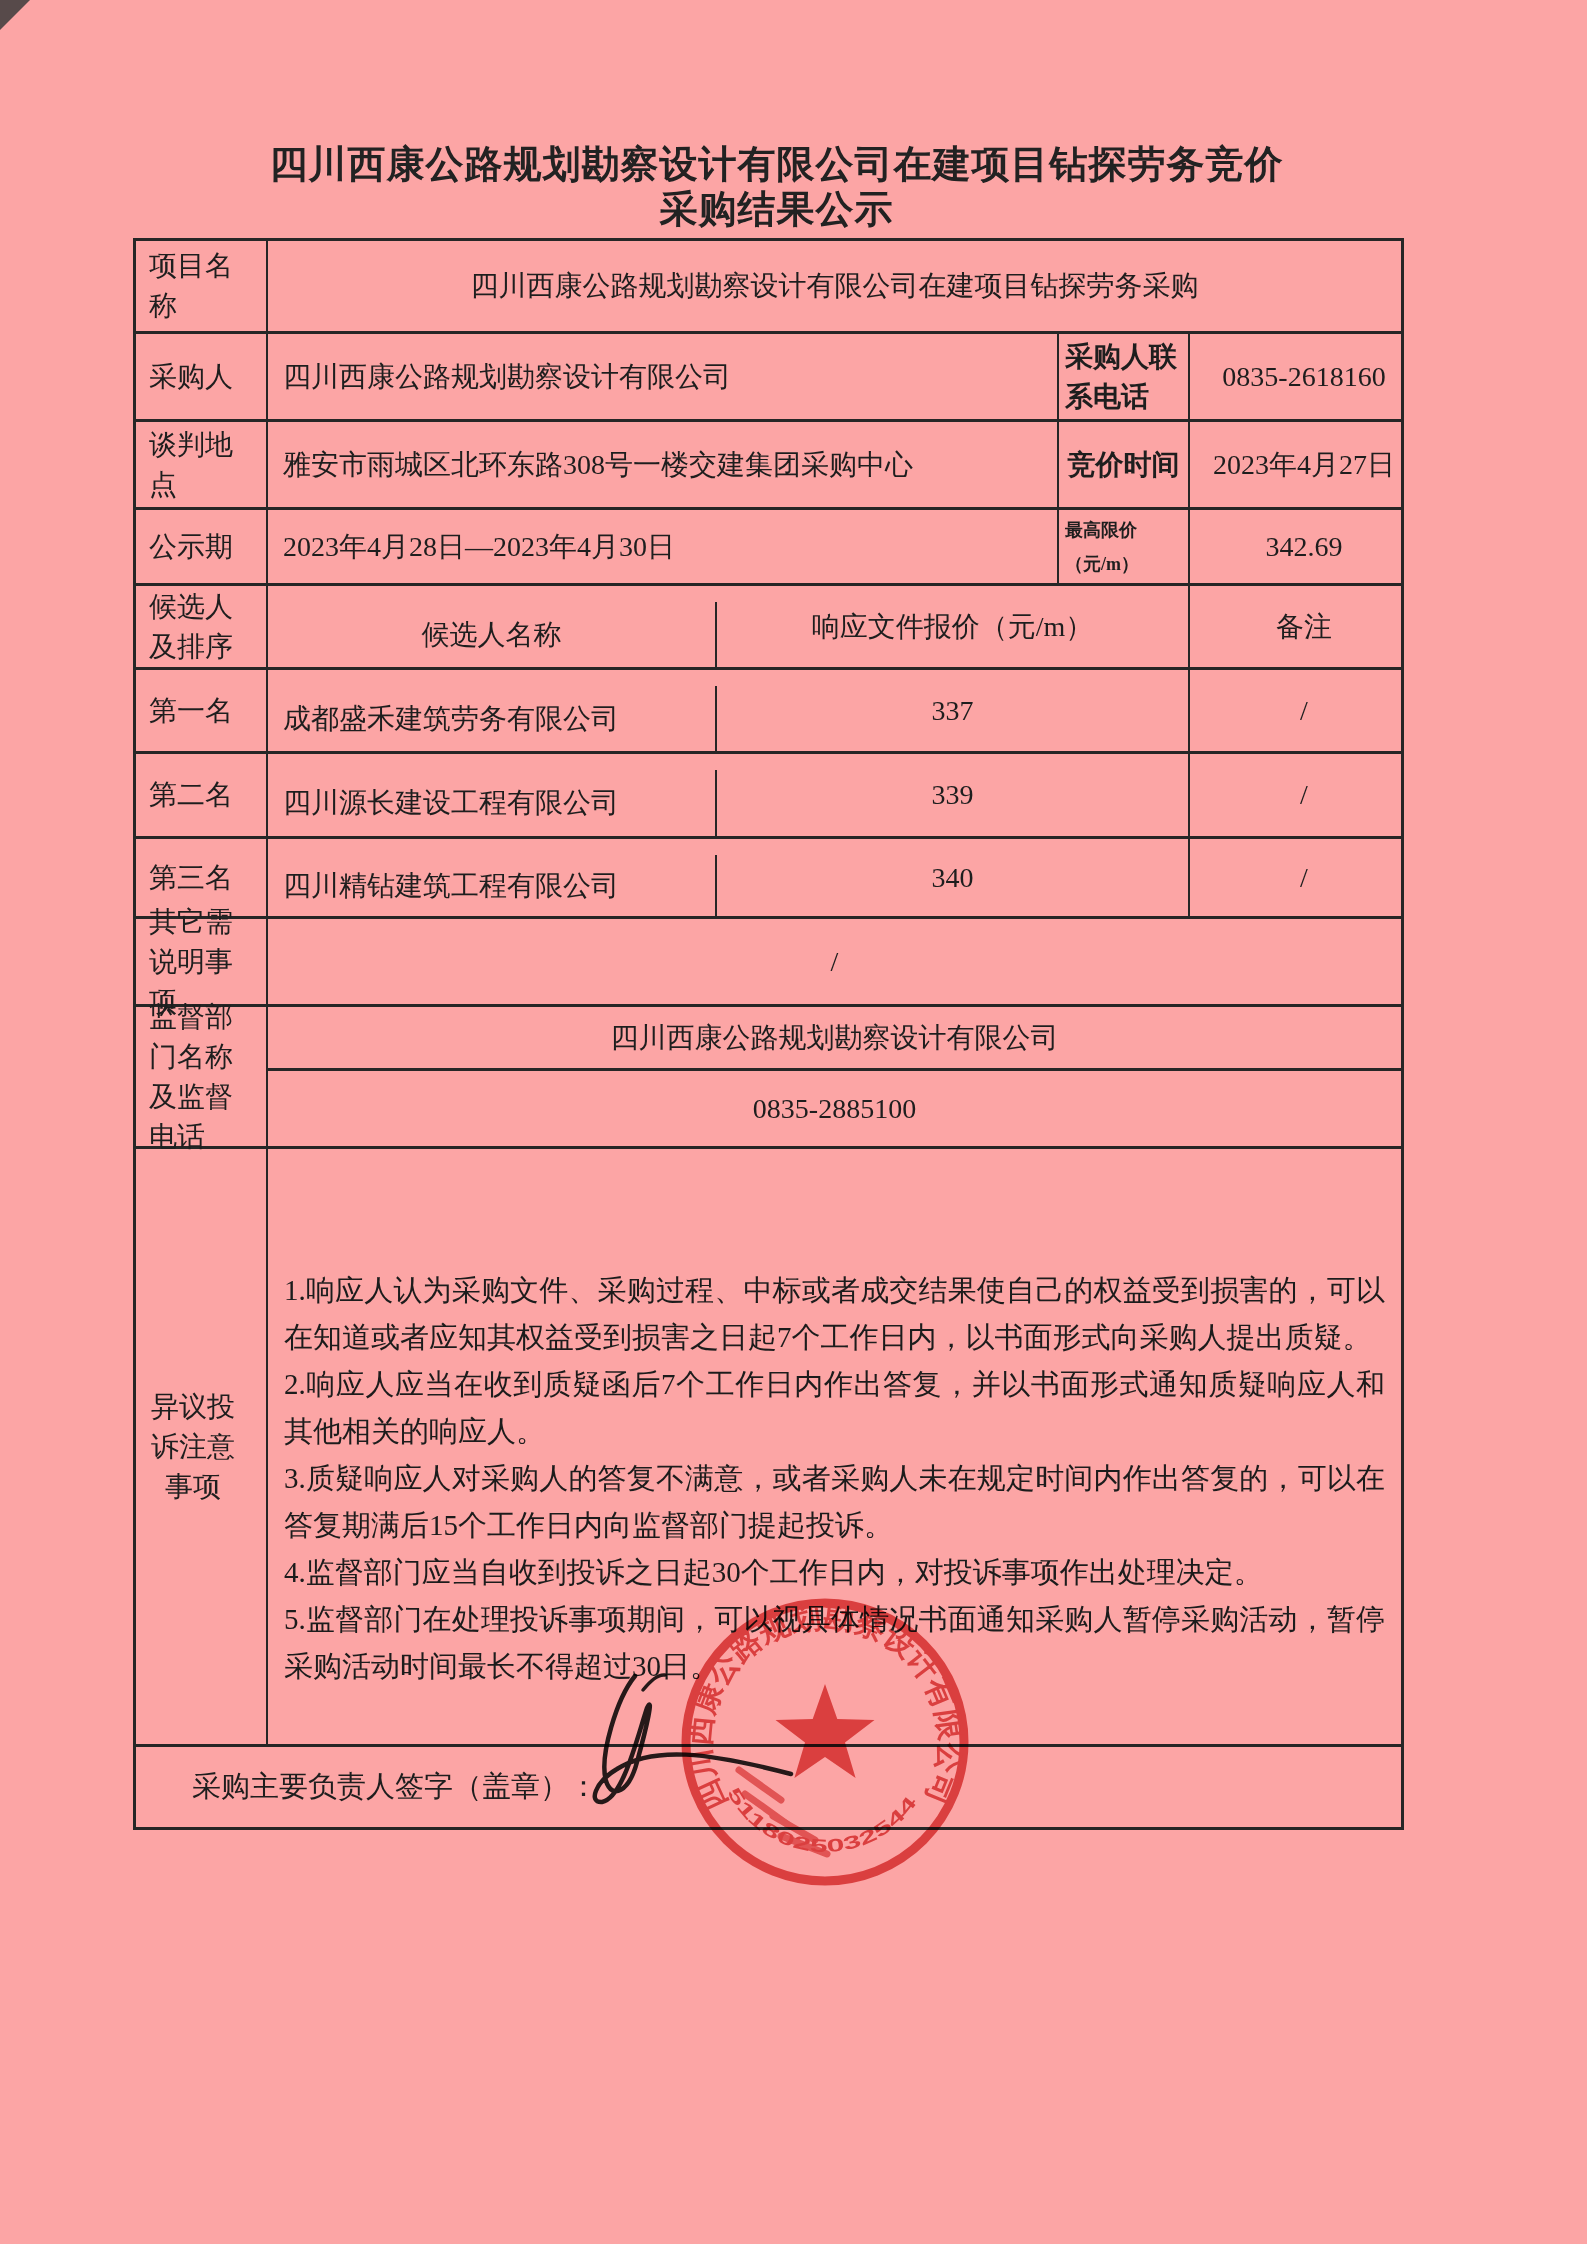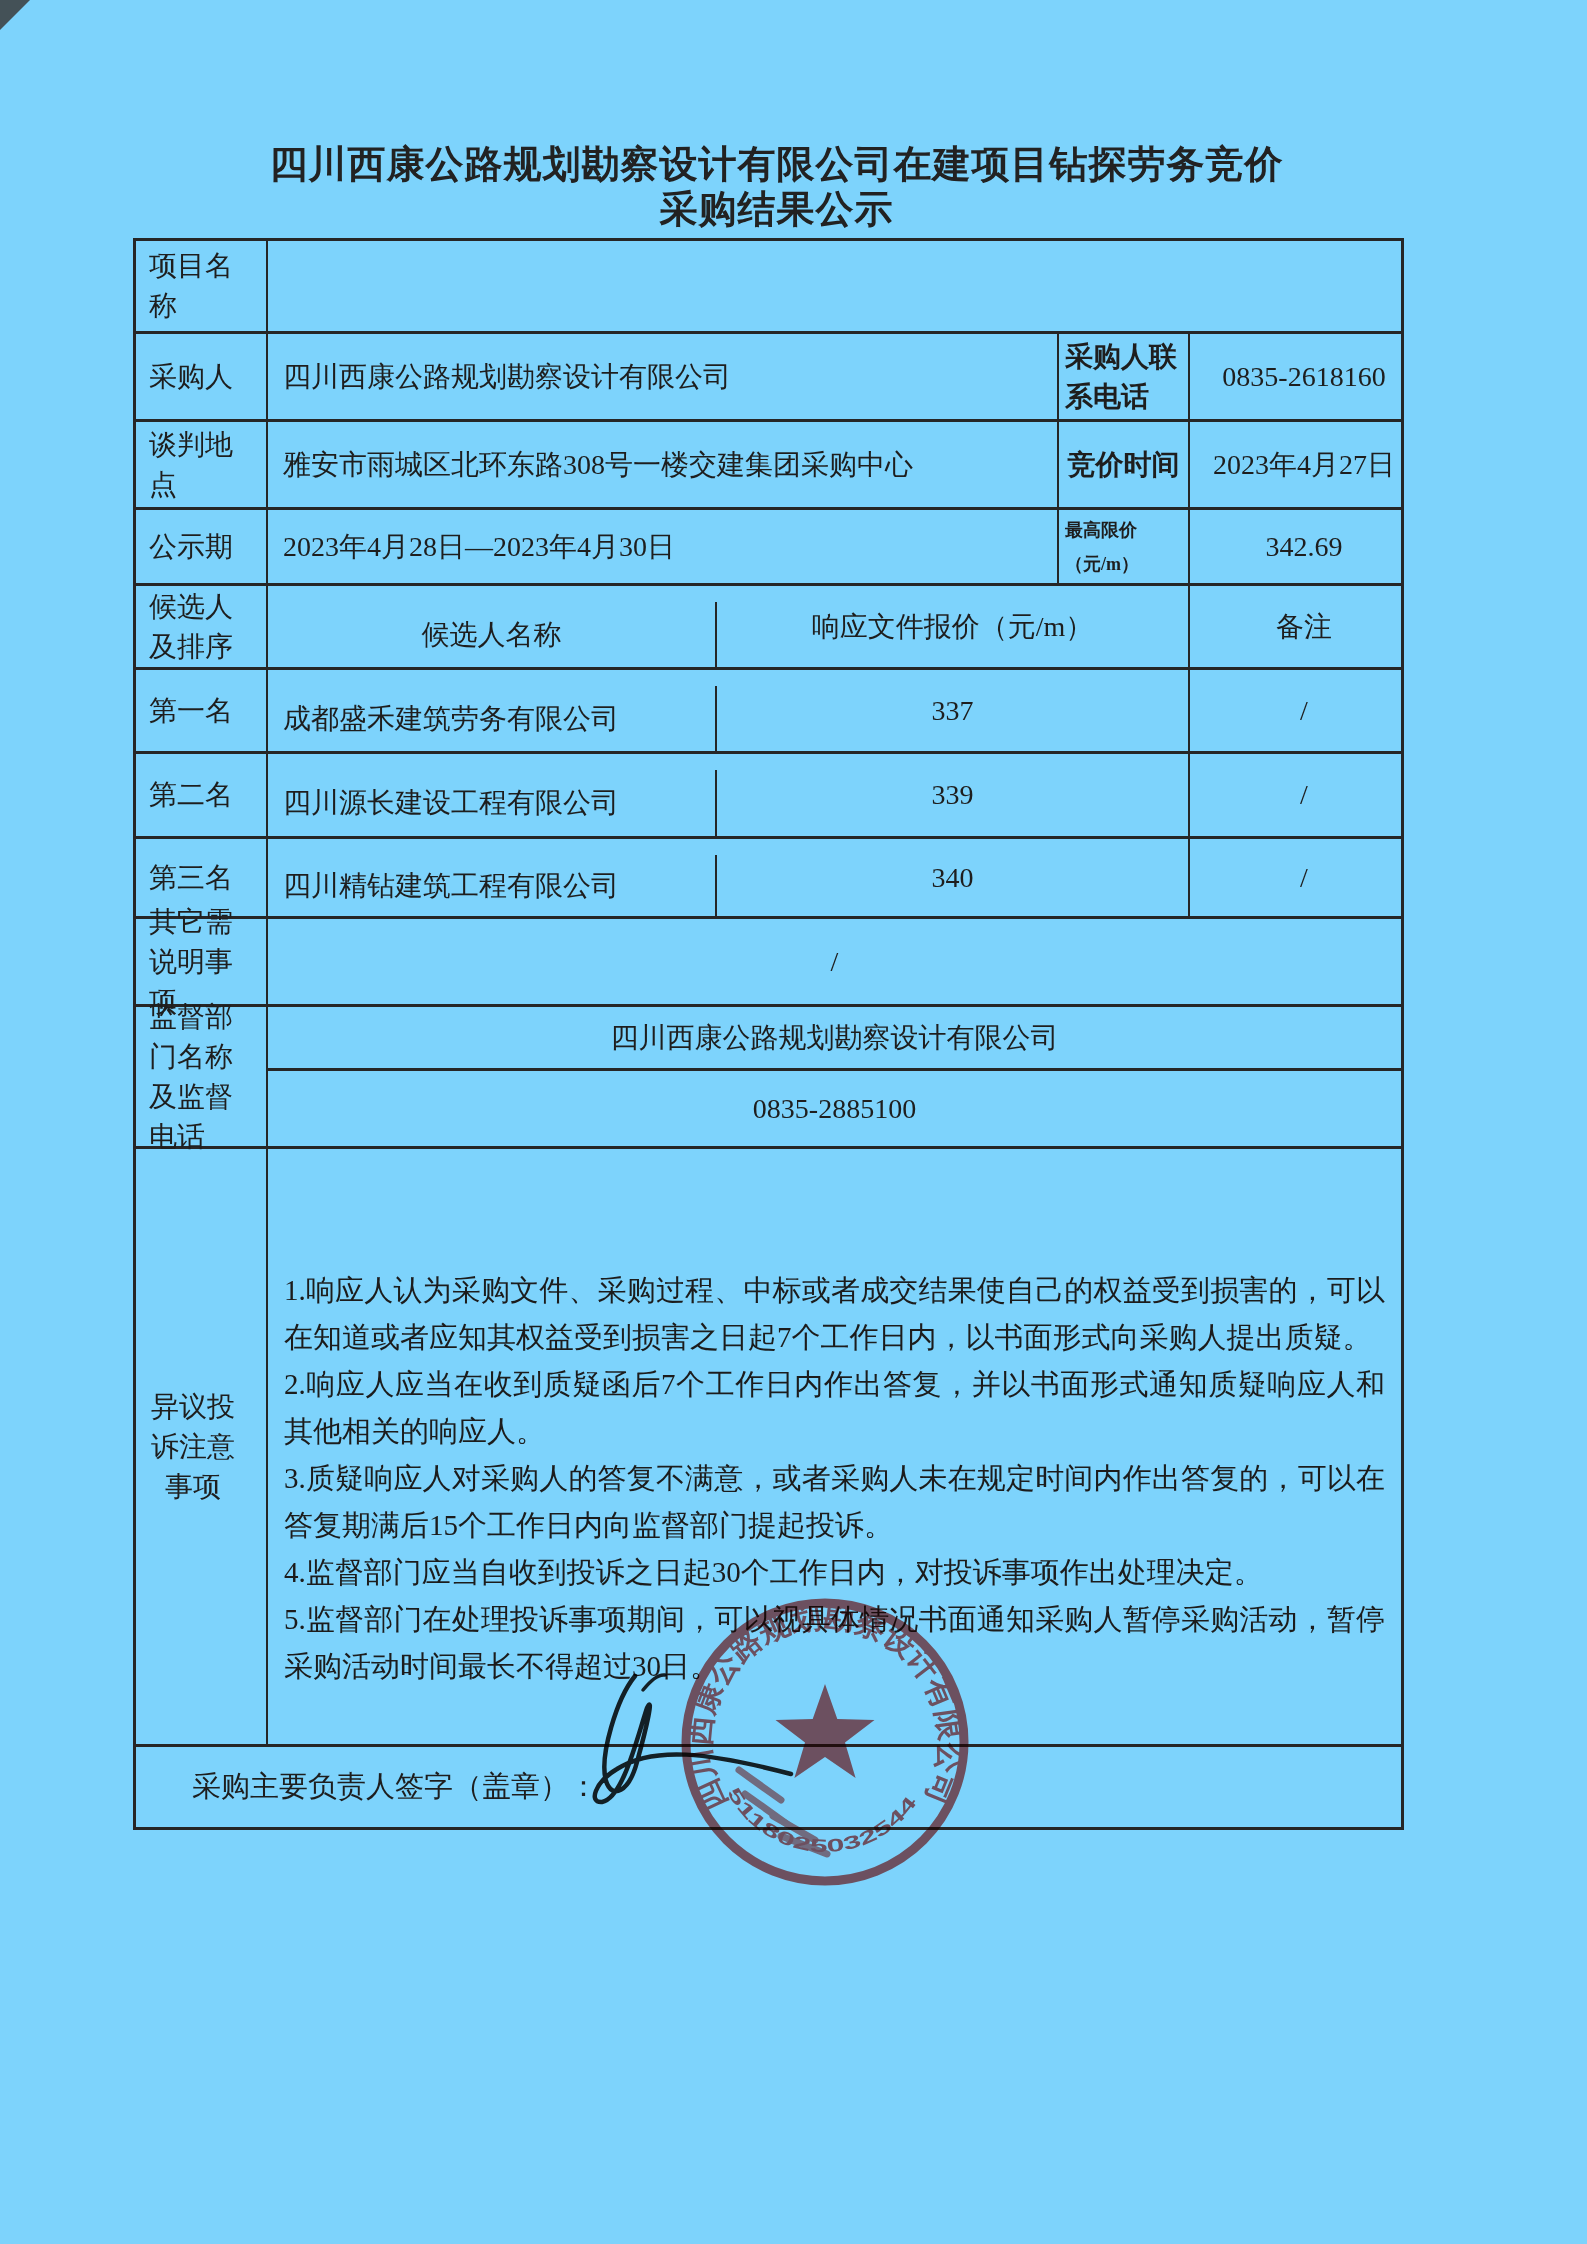--- a/index.html
+++ b/index.html
@@ -1,17 +1,17 @@
 <!DOCTYPE html>
 <html lang="zh"><head>
 <meta charset="utf-8">
 <style>
   html,body{margin:0;padding:0;background:#ffffff;}
   .page{
-    position:relative;width:1587px;height:2244px;background:#7dd3fc;overflow:hidden;
+    position:relative;width:1587px;height:2244px;background:#fca5a5;overflow:hidden;
     font-family:"Liberation Serif","DejaVu Serif",serif;color:#1e1e1e;
   }
   .corner-mark{
     position:absolute;top:0;left:0;width:0;height:0;
     border-top:30px solid #3a3a3a;border-right:30px solid transparent;opacity:.85;
   }
   .doc-title{
     position:absolute;top:142px;left:0;width:100%;text-align:center;
     transform:translateX(-17px);
     font-family:"Liberation Sans","DejaVu Sans",sans-serif;
@@ -57,20 +57,21 @@
 
   <div class="doc-title">
     <div>四川西康公路规划勘察设计有限公司在建项目钻探劳务竞价</div>
     <div>采购结果公示</div>
   </div>
 
   <div class="tbl">
 
     <div class="row" style="height:93px">
       <div class="c lab">项目名称</div>
+      <div class="c grow center end">四川西康公路规划勘察设计有限公司在建项目钻探劳务采购</div>
     </div>
 
     <div class="row" style="height:88px">
       <div class="c lab">采购人</div>
       <div class="c w-content left">四川西康公路规划勘察设计有限公司</div>
       <div class="c w-sublab">采购人联系电话</div>
       <div class="c w-val center end">0835-2618160</div>
     </div>
 
     <div class="row" style="height:88px">

